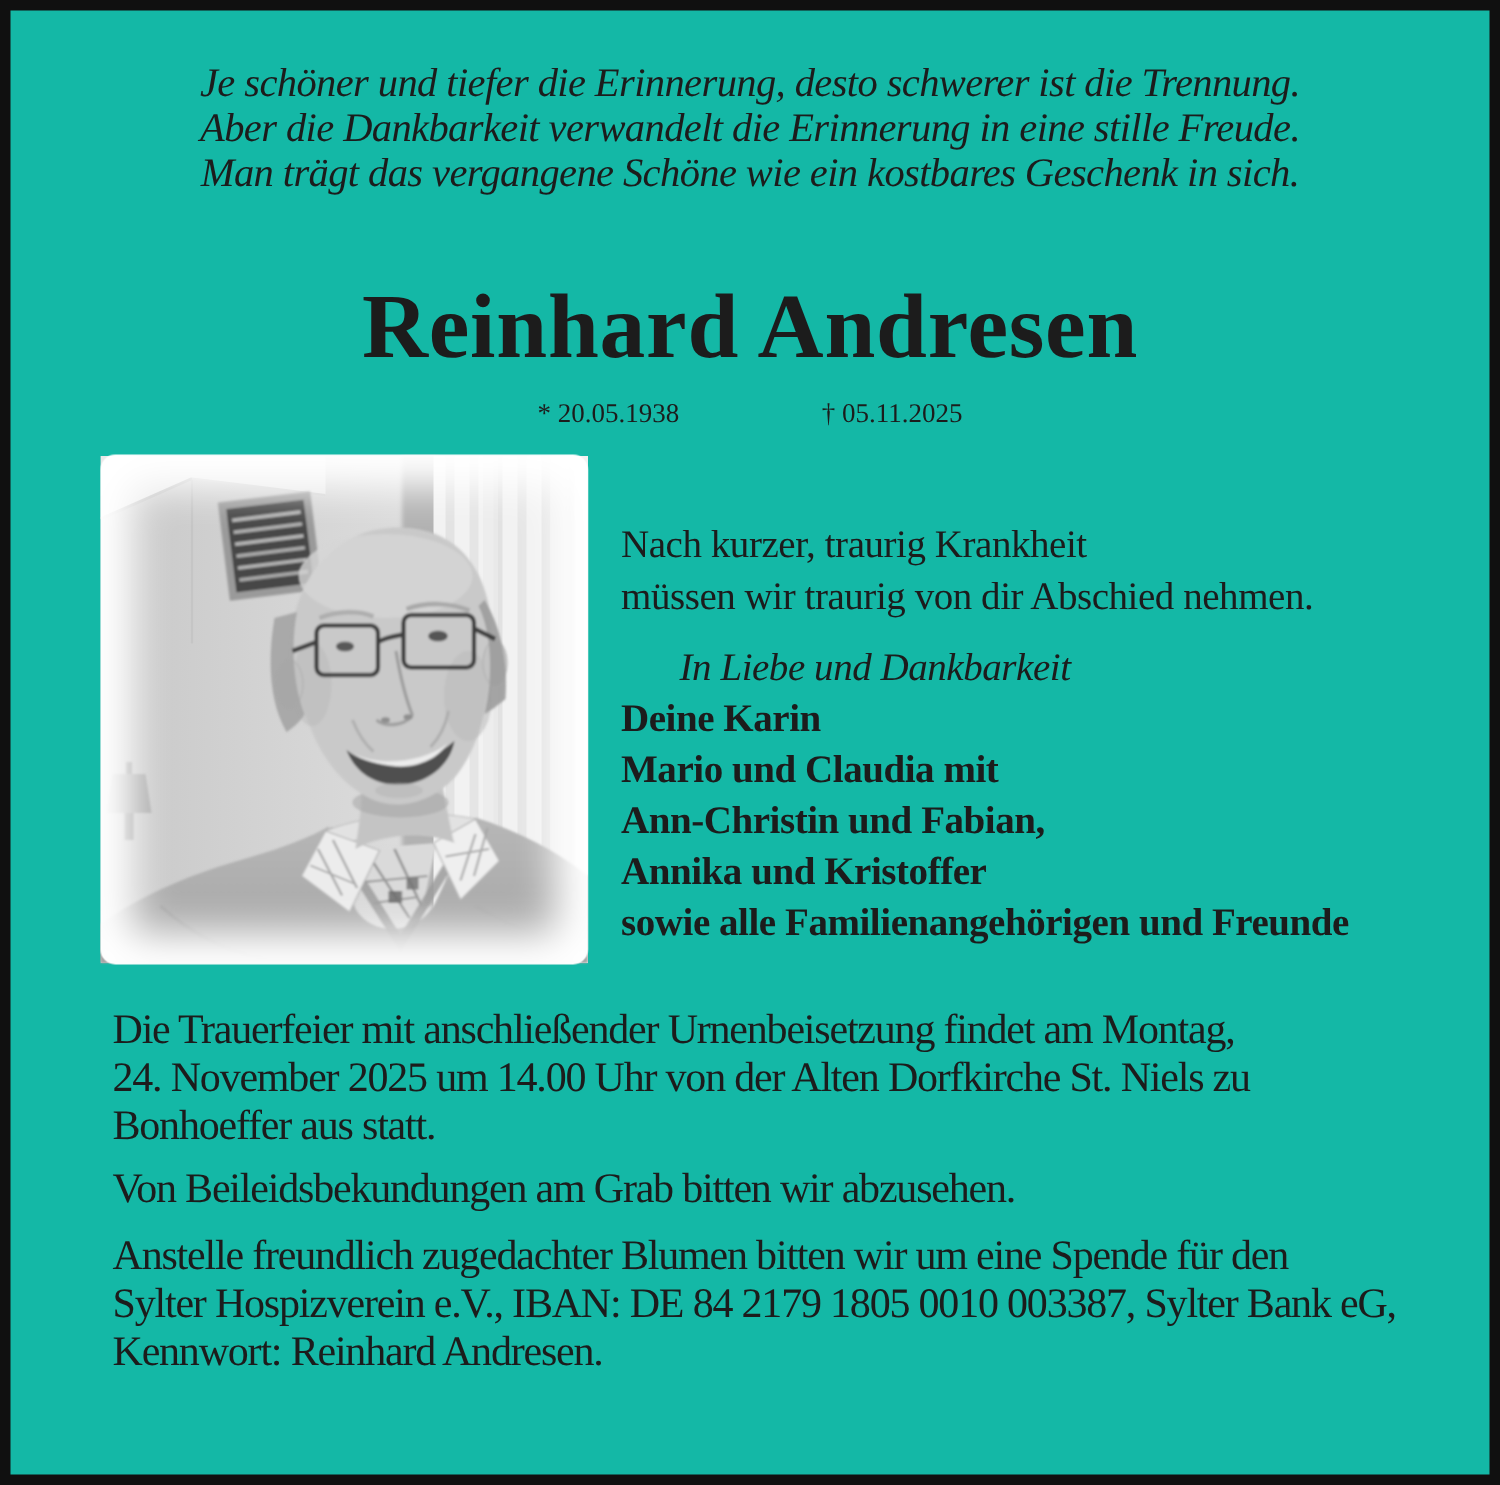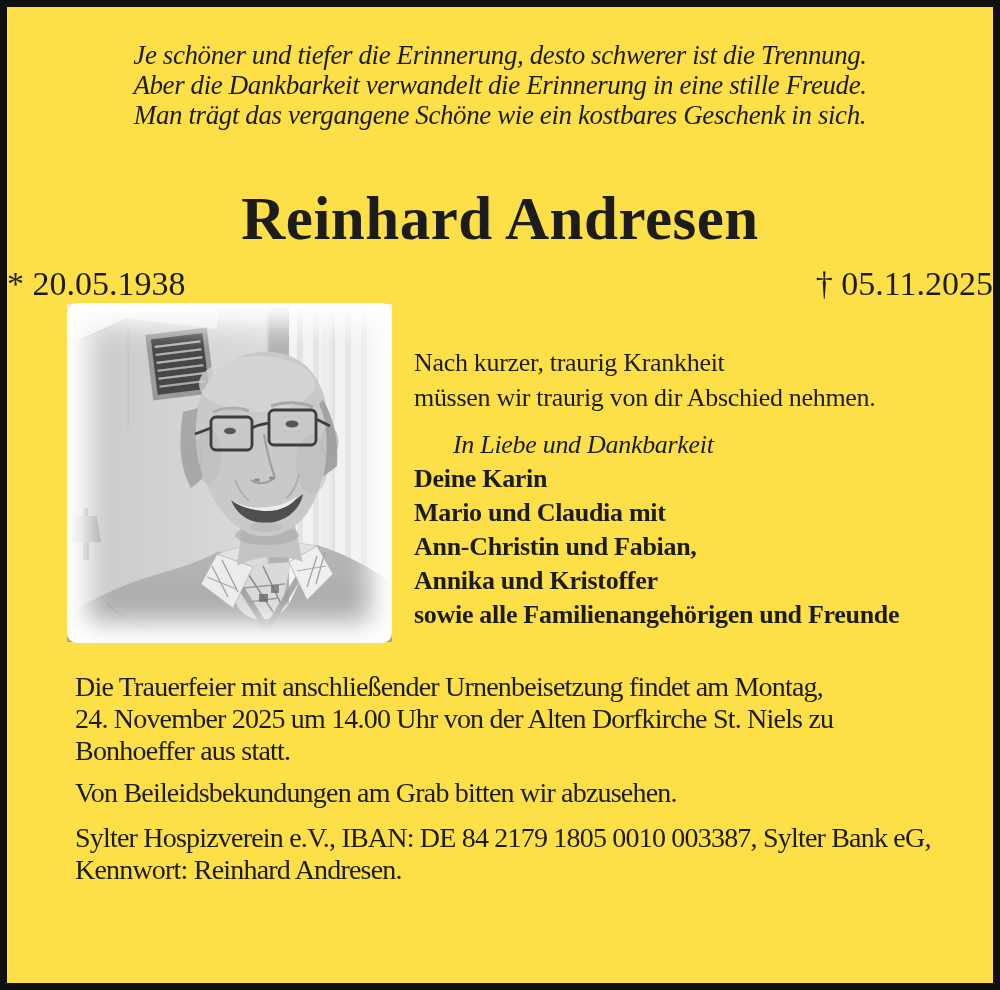--- a/index.html
+++ b/index.html
@@ -1,30 +1,30 @@
 <!DOCTYPE html>
 <html><head>
 <meta charset="utf-8">
 <style>
   html,body{margin:0;padding:0;background:#ffffff;}
   body{width:1000px;height:990px;position:relative;font-family:"Liberation Serif",serif;color:#1c1c1c;}
   .sheet{position:absolute;left:0;top:0;width:1000px;height:990px;box-sizing:border-box;
-         border:7px solid #101010;background:#fde047;overflow:hidden;}
+         border:7px solid #101010;background:#14b8a6;overflow:hidden;}
 
   
   .quote{position:absolute;top:33px;left:0;width:100%;text-align:center;
          font-style:italic;font-size:27px;line-height:30px;letter-spacing:-0.4px;}
   .quote .line{white-space:nowrap;}
   .quote-attr{font-size:23px;margin-top:7px;letter-spacing:-0.2px;}
 
   
   .name{position:absolute;top:180px;left:0;width:100%;text-align:center;
         font-weight:bold;font-size:61px;line-height:64px;letter-spacing:0.5px;}
   .dates{position:absolute;top:258px;left:0;width:100%;display:flex;
-         justify-content:space-between;gap:95px;font-size:34px;}
+         justify-content:center;gap:95px;font-size:18px;}
 
   
   .photo-wrap{position:absolute;left:60px;top:296px;width:325px;height:340px;}
   .photo-wrap svg{display:block;width:325px;height:340px;}
   .photo-vignette{position:absolute;inset:0;box-shadow:inset 0 0 26px 22px #ffffff;
                   border-radius:10px;pointer-events:none;}
 
   
   .right-block{position:absolute;left:407px;top:338px;font-size:26px;
                line-height:35px;letter-spacing:-0.3px;}
@@ -195,18 +195,19 @@
   </div>
 
   <div class="bottom-block">
     <div class="funeral">
       <div class="bline">Die Trauerfeier mit anschließender Urnenbeisetzung findet am Montag,</div>
       <div class="bline">24. November 2025 um 14.00 Uhr von der Alten Dorfkirche St. Niels zu</div>
       <div class="bline">Bonhoeffer aus statt.</div>
     </div>
     <div class="condolence bline">Von Beileidsbekundungen am Grab bitten wir abzusehen.</div>
     <div class="donation">
+      <div class="bline">Anstelle freundlich zugedachter Blumen bitten wir um eine Spende für den</div>
       <div class="bline">Sylter Hospizverein e.V., IBAN: DE 84 2179 1805 0010 003387, Sylter Bank eG,</div>
       <div class="bline">Kennwort: Reinhard Andresen.</div>
     </div>
   </div>
 
 </div>
 
 </body></html>

